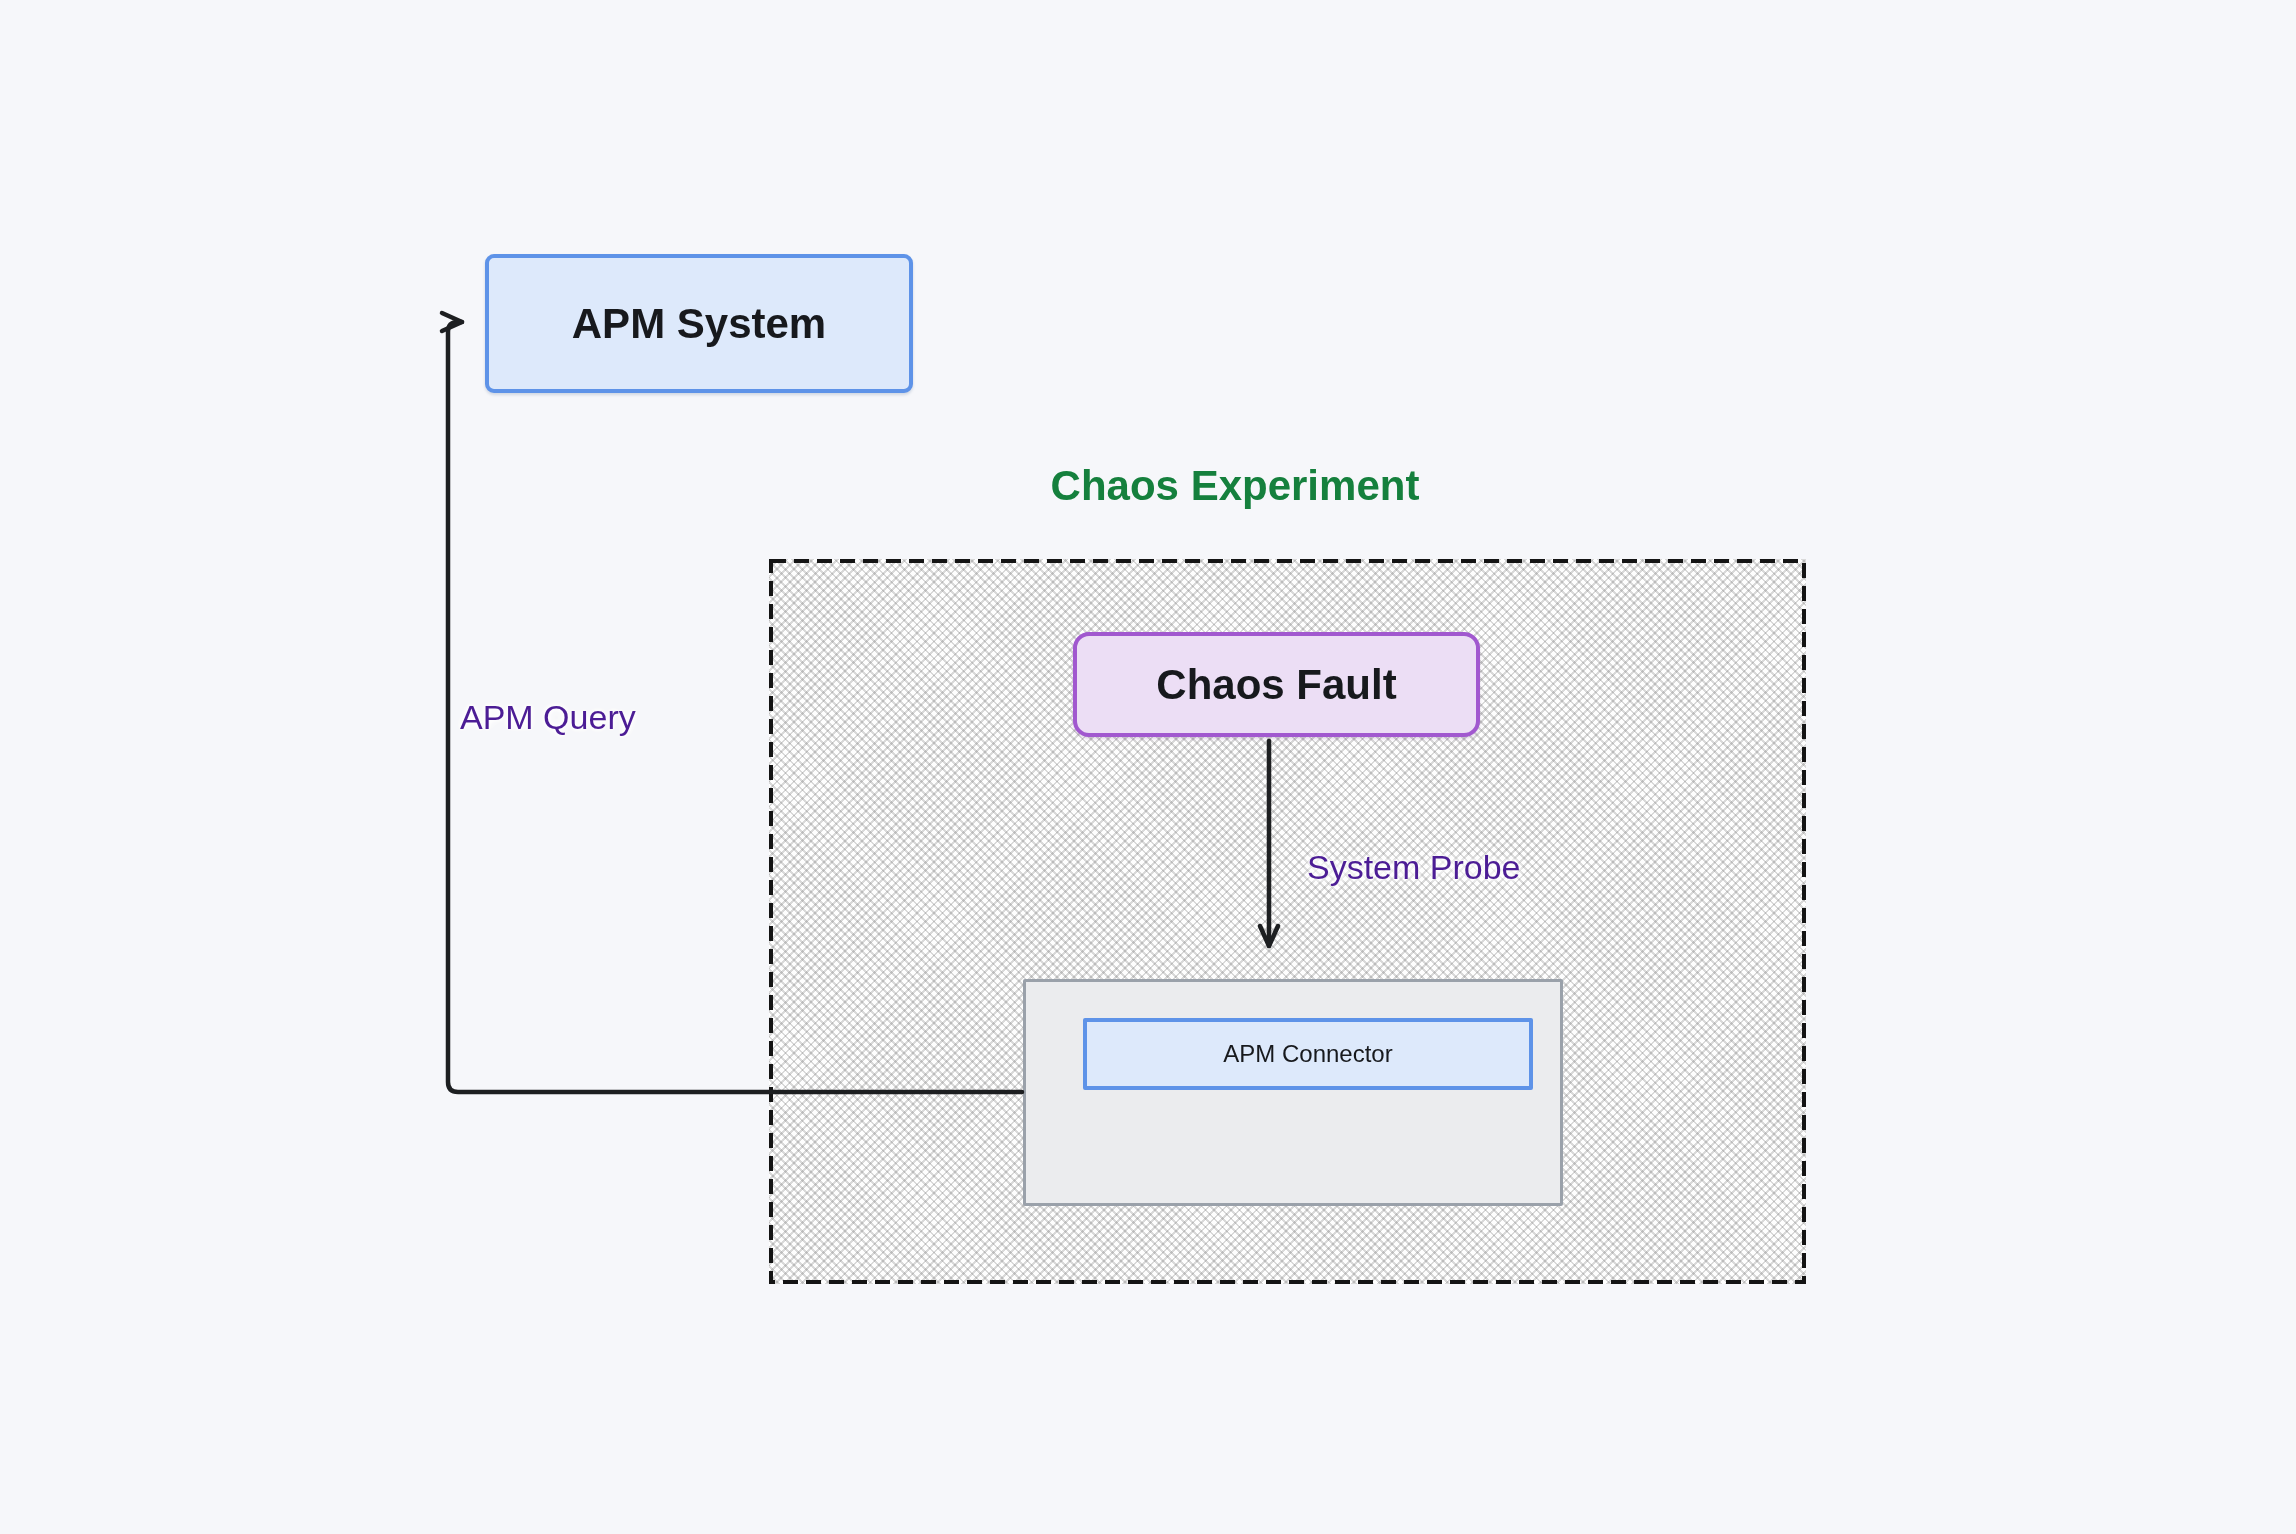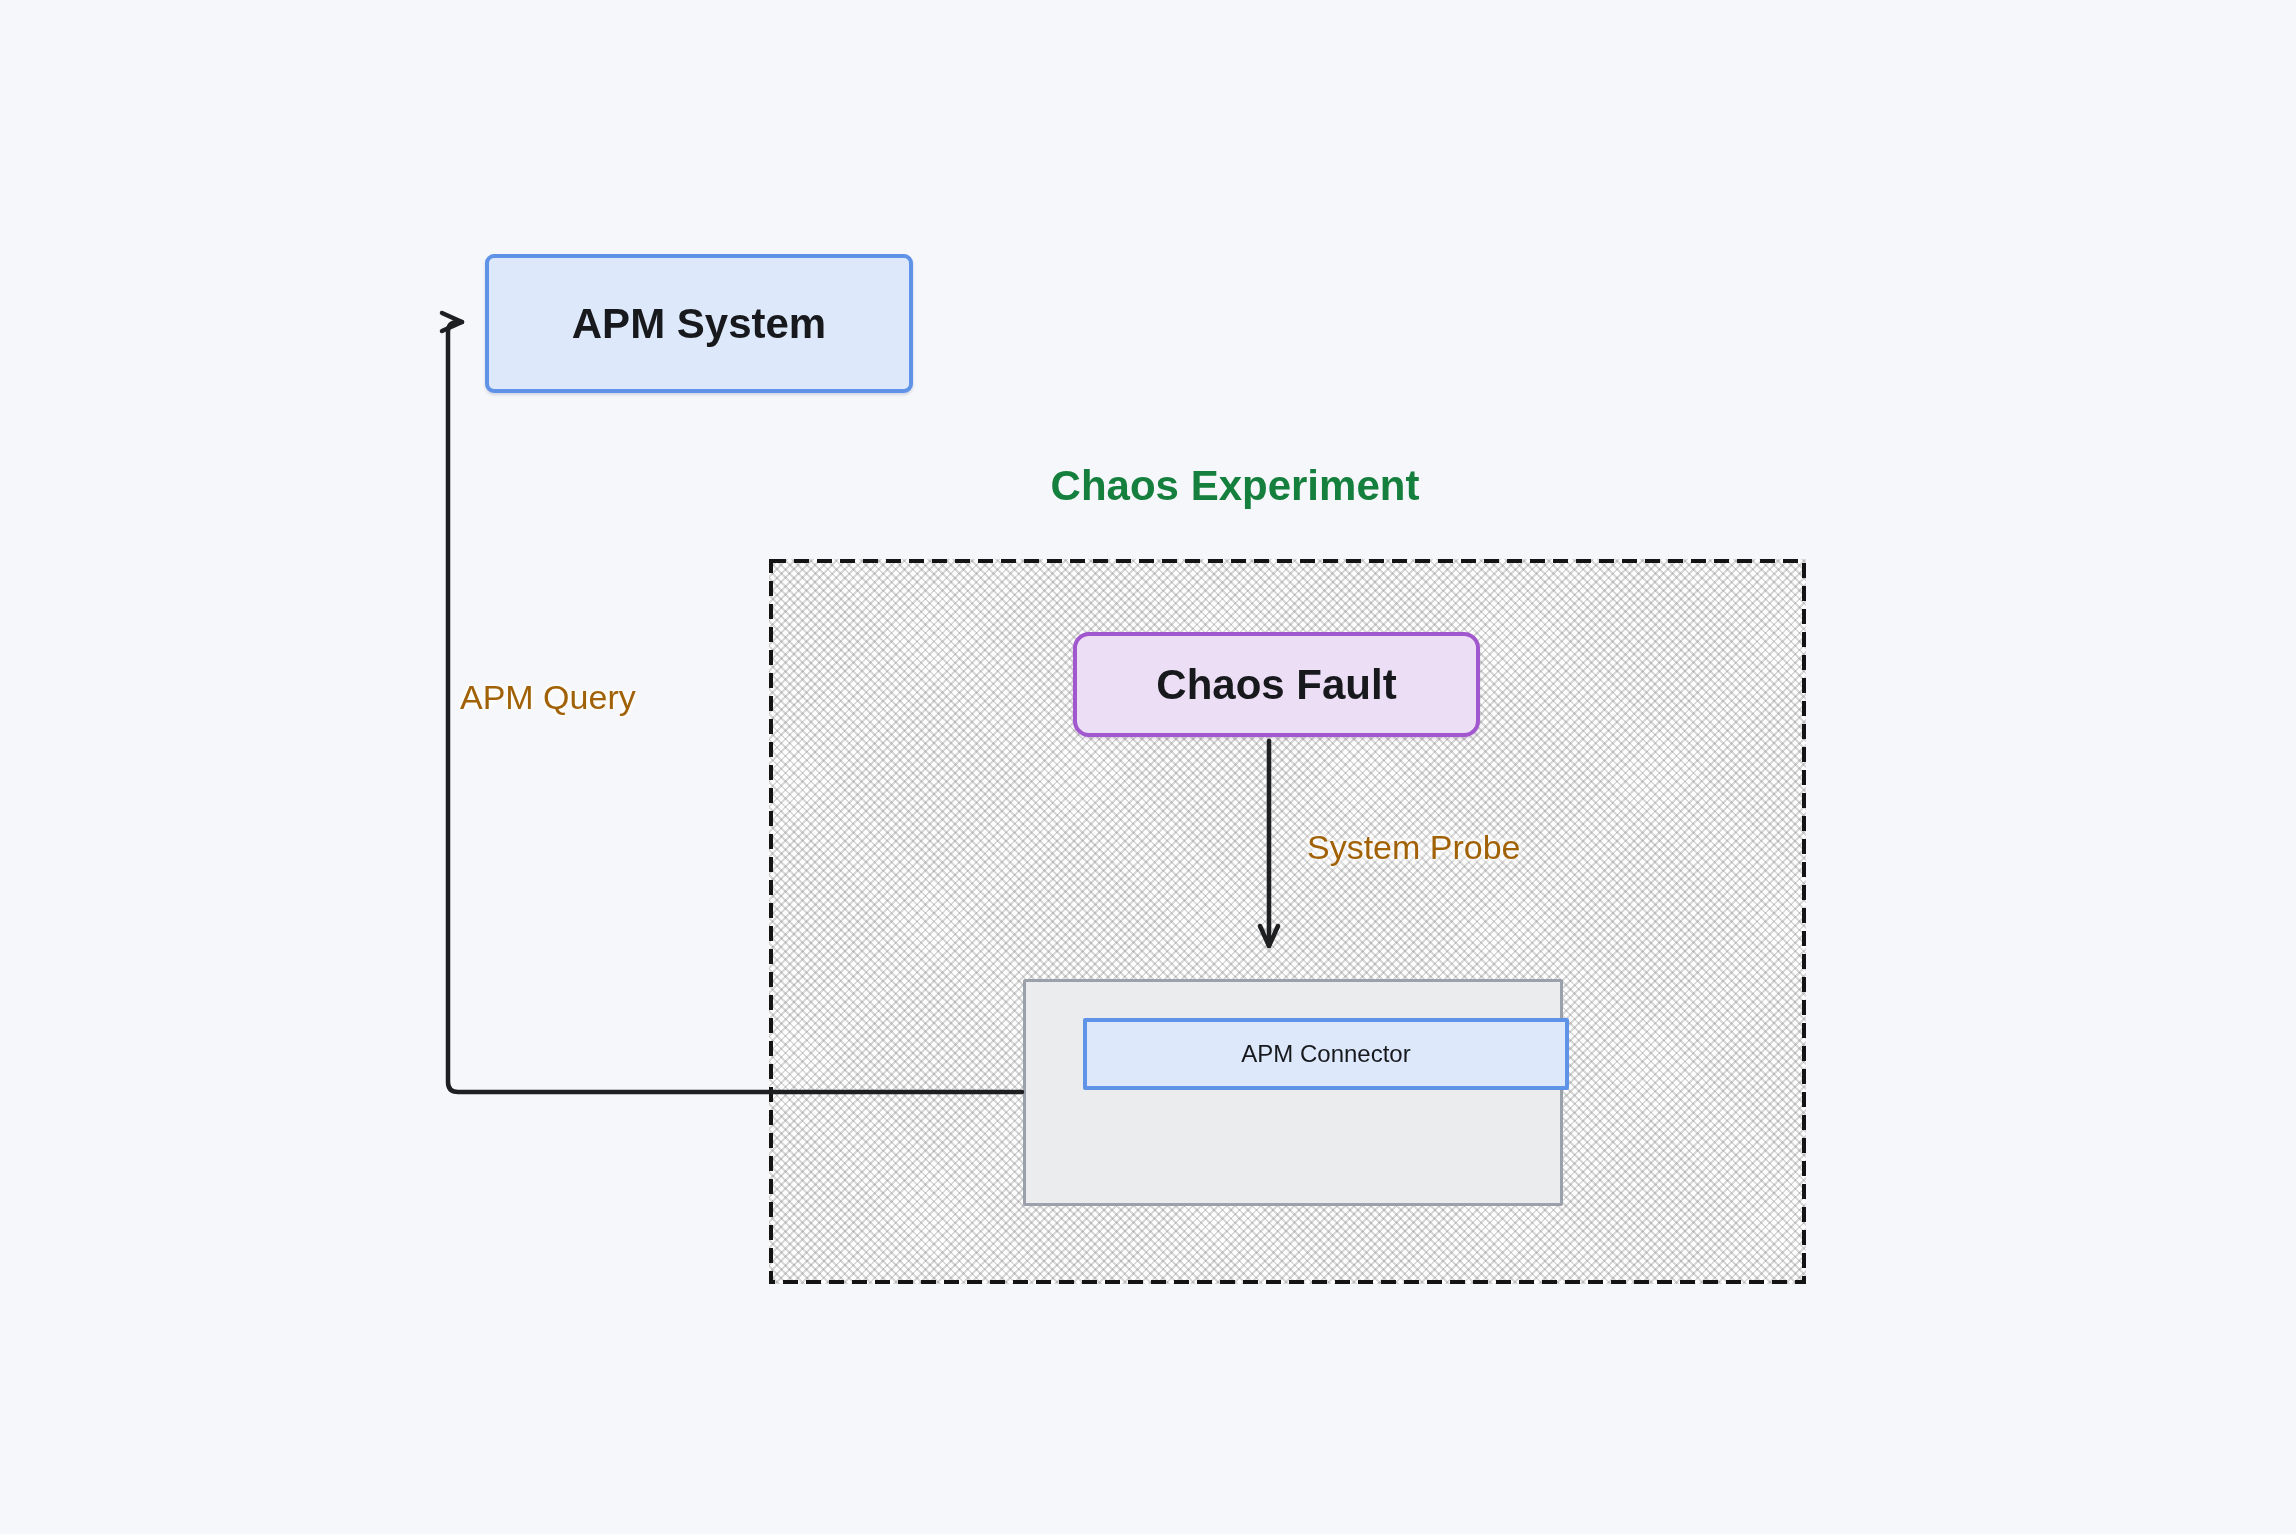--- a/index.html
+++ b/index.html
@@ -46,32 +46,33 @@
     background:var(--purple-fill);border:4px solid var(--purple-border);border-radius:16px;
     box-shadow:0 2px 3px rgba(90,40,120,0.18);
     font-size:42px;font-weight:600;
   }
   .node-apm-probe{
     left:1023px;top:979px;width:540px;height:227px;
     background:var(--gray-fill);border:3px solid var(--gray-border);border-radius:2px;
     display:block;
   }
   .node-apm-connector{
-    left:57px;top:36px;width:486px;height:72px;
+    left:57px;top:36px;width:450px;height:72px;
     background:var(--blue-fill);border:4px solid var(--blue-border);border-radius:2px;
     font-size:24px;font-weight:400;
   }
   .apm-probe-label{
     position:absolute;left:0;right:0;top:144px;text-align:center;
     font-size:38px;font-weight:600;line-height:48px;
   }
   .edge-label{
     position:absolute;font-size:34px;font-weight:400;line-height:42px;white-space:nowrap;
-    color:#a16207;
+    color:#4c1d95;
     text-shadow:0 0 5px #fff,0 0 5px #fff,0 0 8px #fff,0 0 8px #fff;
+    margin-top:20px;
   }
   .edge-label-execute-probe{left:1307px;top:826px;}
   .edge-label-apm-query{left:460px;top:676px;}
   svg.overlay{position:absolute;left:0;top:0;pointer-events:none;}
 </style>
 </head>
 <body>
 
 <div class="canvas">
 

